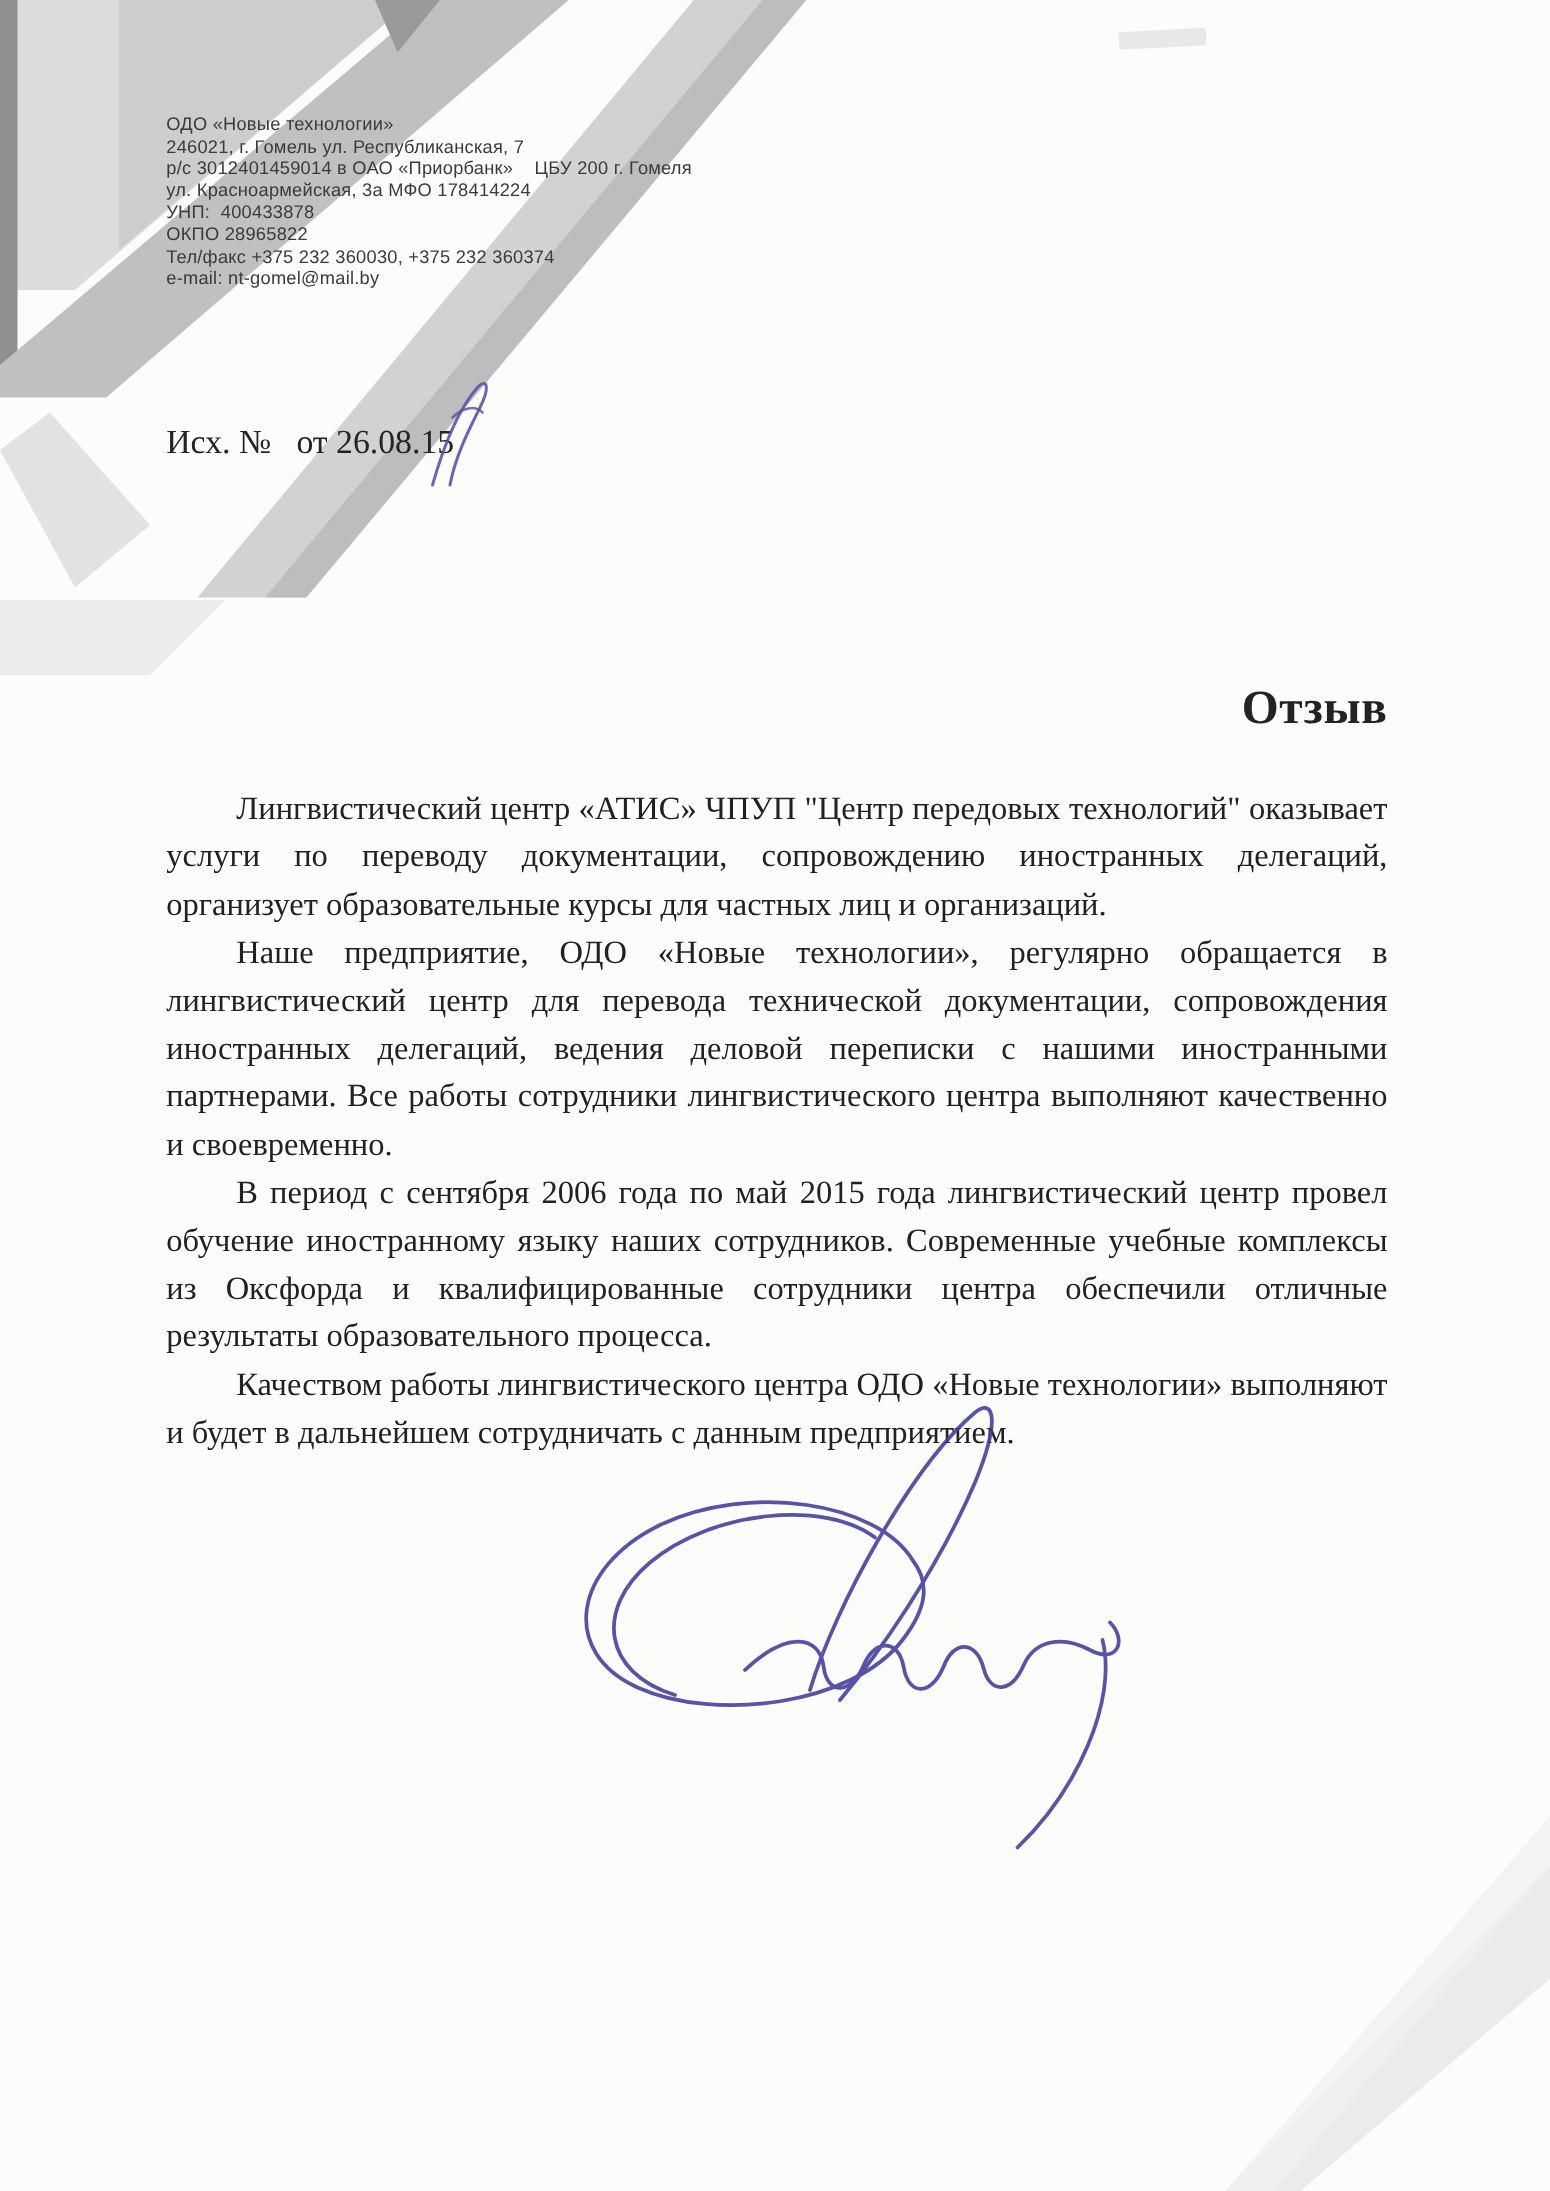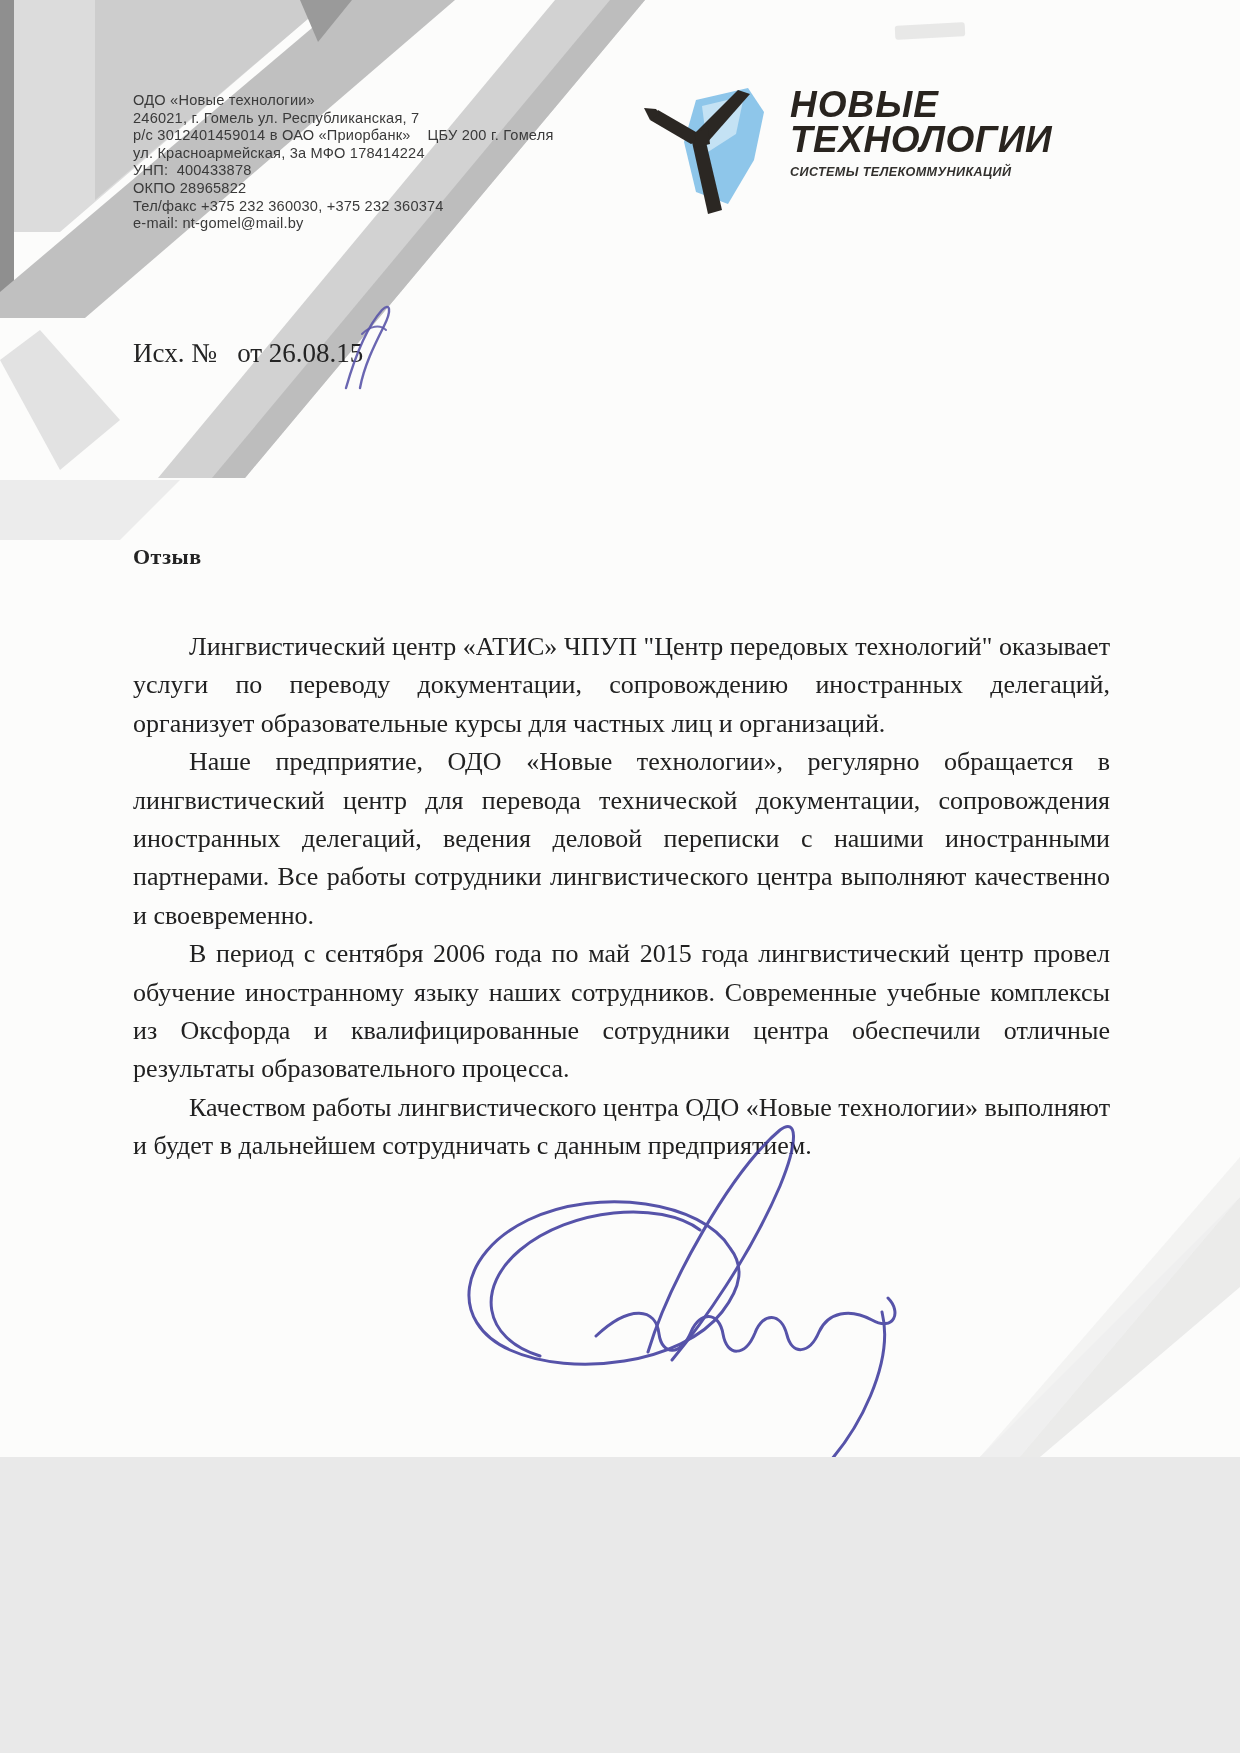--- a/index.html
+++ b/index.html
@@ -1,18 +1,18 @@
 <!DOCTYPE html>
 <html lang="ru"><head>
 <meta charset="utf-8">
 <style>
   html,body{margin:0;padding:0;}
   body{background:#e9e9e9;font-family:"Liberation Serif",serif;}
   .page{
-    position:relative;width:1240px;height:1457px;margin:0 auto;
+    position:relative;width:1240px;height:1753px;margin:0 auto;
     background:#fcfcfb;overflow:hidden;color:#1f1f1f;
   }
   
   .corner-art{position:absolute;left:0;top:0;pointer-events:none;}
   .corner-art-br{position:absolute;right:0;bottom:0;pointer-events:none;}
   .smudge{position:absolute;left:895px;top:24px;width:70px;height:14px;
     background:#d7d7d7;opacity:.55;transform:rotate(-3deg);border-radius:3px;}
   
   .letterhead{
     position:absolute;left:133px;top:92px;
@@ -28,21 +28,21 @@
     color:#29241f;}
   .logo-line1{font-size:37px;line-height:34px;letter-spacing:1px;}
   .logo-line2{font-size:37px;line-height:36px;letter-spacing:.5px;}
   .logo-sub{margin-top:7px;font-size:12.6px;letter-spacing:.4px;color:#32302d;font-weight:bold;}
   
   .ref-line{position:absolute;left:133px;top:338px;font-size:27px;color:#242424;}
   .ref-line span{white-space:pre;}
   .ref-scribble{position:absolute;left:318px;top:300px;pointer-events:none;}
   
   .doc-title{position:absolute;left:133px;top:544px;width:977px;
-    text-align:left;font-size:22px;font-weight:bold;color:#232323;letter-spacing:.5px;}
+    text-align:right;font-size:38px;font-weight:bold;color:#232323;letter-spacing:.5px;}
   
   .body-text{position:absolute;left:133px;top:628px;width:977px;
     font-size:26px;line-height:38.4px;text-align:justify;color:#212121;}
   .body-text p{margin:0;text-indent:56px;}
   
   .sign-row{position:absolute;left:133px;top:1350px;width:985px;
     display:flex;justify-content:space-between;font-size:26.5px;color:#242424;}
   .signature-svg{position:absolute;left:400px;top:1080px;pointer-events:none;}
 </style>
 </head>
@@ -73,38 +73,20 @@
     <div>ОДО «Новые технологии»</div>
     <div>246021, г. Гомель ул. Республиканская, 7</div>
     <div>р/с 3012401459014 в ОАО «Приорбанк»    ЦБУ 200 г. Гомеля</div>
     <div>ул. Красноармейская, 3а МФО 178414224</div>
     <div>УНП:  400433878</div>
     <div>ОКПО 28965822</div>
     <div>Тел/факс +375 232 360030, +375 232 360374</div>
     <div>e-mail: nt-gomel@mail.by</div>
   </div>
 
-  <div class="logo">
-    <svg class="logo-mark" width="150" height="135" viewBox="0 0 150 135">
-
-      <polygon points="60,18 112,6 128,30 118,78 92,122 60,110 48,60" fill="#8ec6ea"></polygon>
-      <polygon points="66,24 108,14 100,52 72,70" fill="#c4e2f4"></polygon>
-
-      <polygon points="55,62 14,38 22,28 60,50 64,58" fill="#2b2723"></polygon>
-      <polygon points="14,38 8,26 20,27 24,32" fill="#2b2723"></polygon>
-      <polygon points="58,52 102,8 114,12 70,62 62,64" fill="#2b2723"></polygon>
-      <polygon points="56,60 70,60 86,128 72,132" fill="#2b2723"></polygon>
-      <polygon points="60,50 72,46 74,62 58,66" fill="#2b2723"></polygon>
-    </svg>
-    <div class="logo-text">
-      <div class="logo-line1">НОВЫЕ</div>
-      <div class="logo-line2">ТЕХНОЛОГИИ</div>
-      <div class="logo-sub">СИСТЕМЫ ТЕЛЕКОММУНИКАЦИЙ</div>
-    </div>
-  </div>
 
   <div class="ref-line">
     <span>Исх. №</span><span>   </span><span>от 26.08.15</span>
   </div>
   <svg class="ref-scribble" width="140" height="95" viewBox="0 0 140 95">
     <path d="M 28 88 C 36 60, 48 28, 64 10 C 72 2, 74 10, 66 26 C 56 46, 46 66, 42 88" fill="none" stroke="#5a55a8" stroke-width="2.4" stroke-linecap="round" opacity="0.9"></path>
     <path d="M 44 34 C 52 26, 62 24, 68 30" fill="none" stroke="#5a55a8" stroke-width="2" stroke-linecap="round" opacity="0.85"></path>
   </svg>
 
   <div class="doc-title">Отзыв</div>

